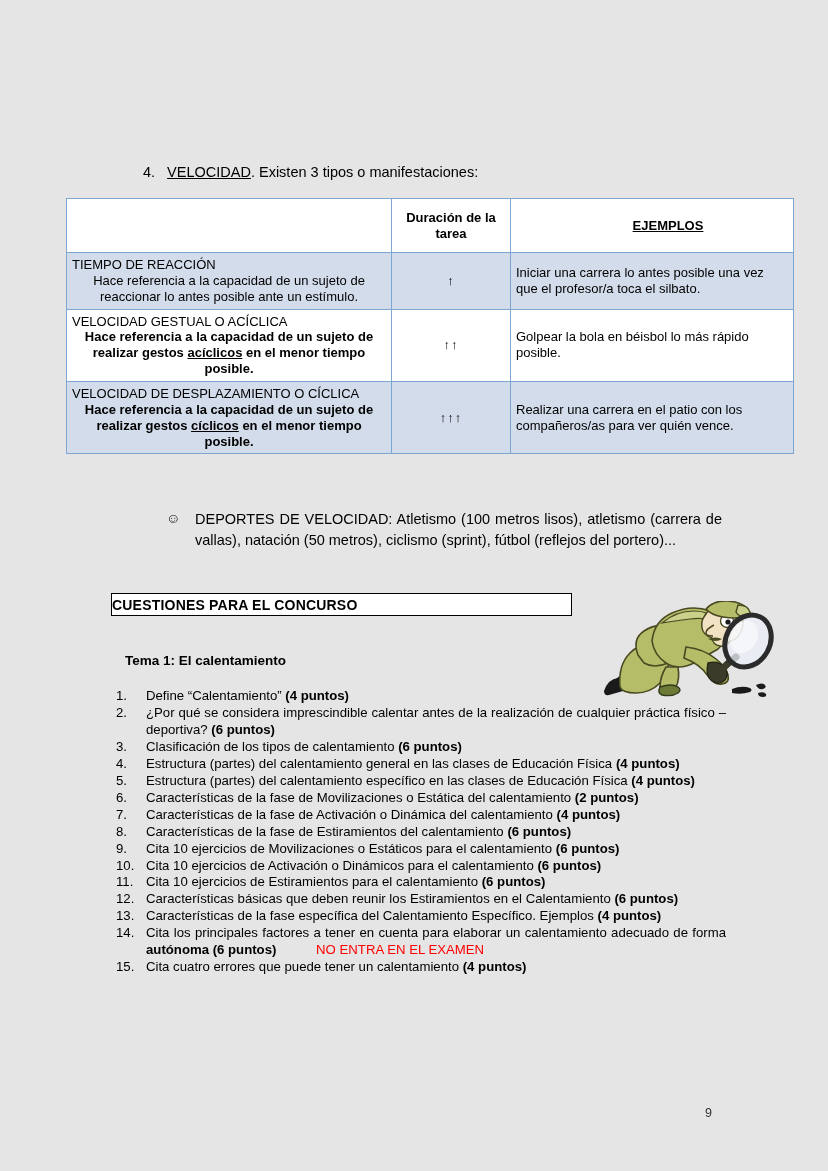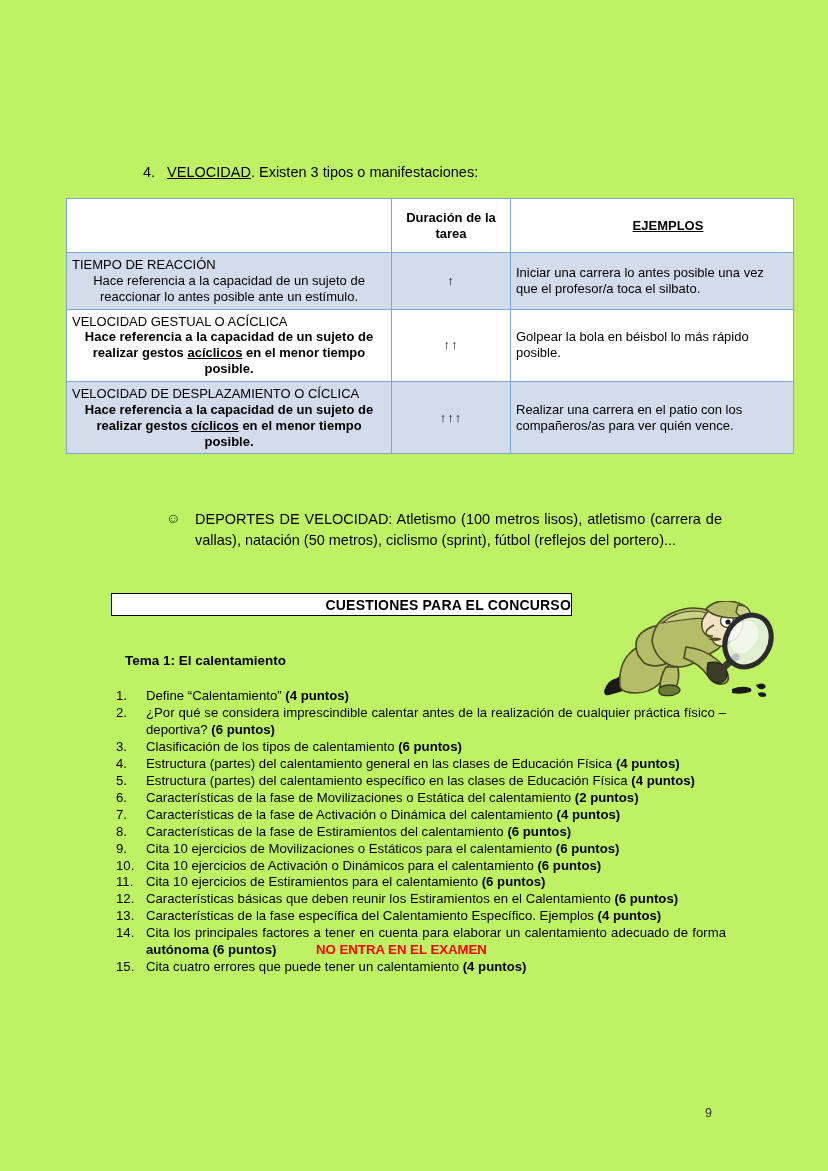--- a/index.html
+++ b/index.html
@@ -11,21 +11,21 @@
     width: 828px;
     height: 1171px;
     position: relative;
     font-family: "Liberation Sans", sans-serif;
     color: #000000;
     overflow: hidden;
   }
   .page {
     position: absolute;
     inset: 0;
-    background: #bef264;
+    background: #e5e5e5;
   }
 
   
   .section-heading {
     position: absolute;
     left: 143px;
     top: 163px;
     font-size: 14.5px;
     line-height: 1.3;
     white-space: nowrap;
@@ -89,21 +89,21 @@
   .cuestiones-box {
     position: absolute;
     left: 111px;
     top: 593px;
     width: 459px;
     height: 21px;
     border: 1px solid #000000;
     background: #ffffff;
     display: flex;
     align-items: center;
-    justify-content: flex-end;
+    justify-content: flex-start;
     font-size: 14px;
     font-weight: bold;
     letter-spacing: 0.2px;
   }
 
   
   .tema {
     position: absolute;
     left: 116px;
     top: 653px;
@@ -128,21 +128,21 @@
     margin-bottom: 0px;
   }
   .qitem .qnum {
     position: absolute;
     left: 0;
     top: 0;
     width: 25px;
     text-align: left;
   }
   .qitem b { font-weight: bold; }
-  .qitem .red { color: #ff0000; font-weight: bold; padding-left: 36px; }
+  .qitem .red { color: #ff0000; font-weight: normal; padding-left: 36px; }
 
   
   .detective {
     position: absolute;
     left: 586px;
     top: 601px;
     width: 188px;
     height: 104px;
   }
 

